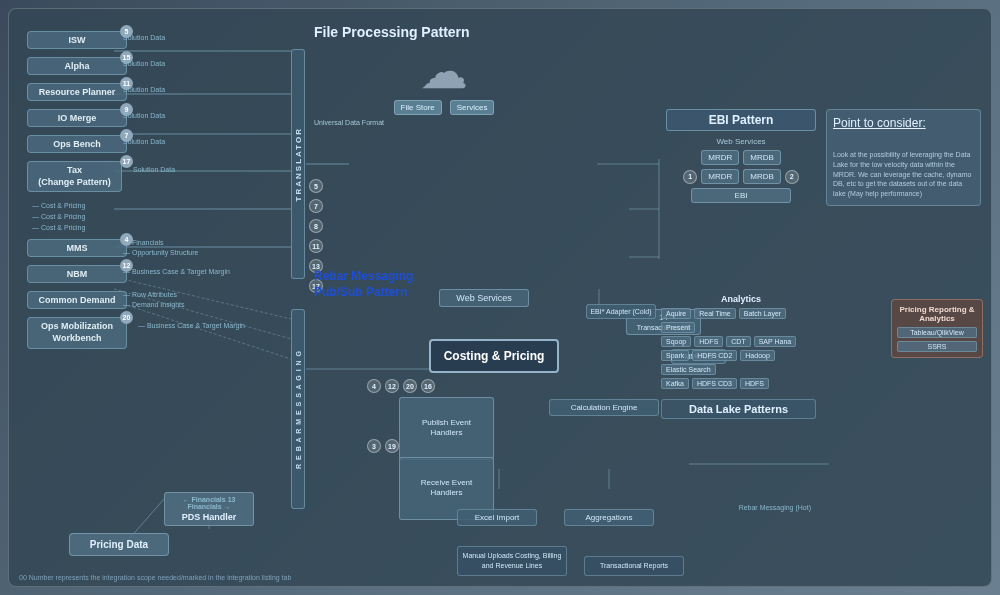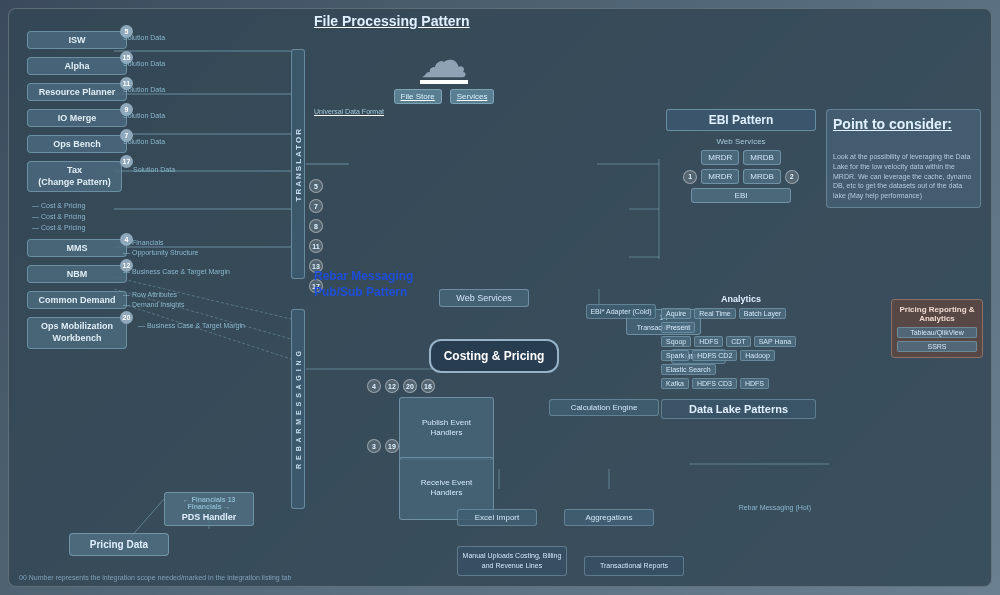--- a/index.html
+++ b/index.html
@@ -45,23 +45,22 @@
       font-size: 8px;
       letter-spacing: 2px;
       color: #c8e0f0;
       font-weight: bold;
     }
 
     
     .file-processing-section {
       position: absolute;
       left: 305px;
-      top: 4px;
+      top: 15px;
       width: 260px;
-      text-decoration: underline;
     }
 
     .section-title {
       font-size: 14px;
       font-weight: bold;
       color: #e0f0ff;
       margin-bottom: 8px;
     }
 
     .cloud-icon {
@@ -144,22 +143,22 @@
       right: 10px;
       top: 100px;
       width: 155px;
       background: rgba(70, 95, 115, 0.85);
       border: 1px solid rgba(150, 190, 210, 0.4);
       border-radius: 4px;
       padding: 6px;
     }
 
     .ptc-title {
-      font-size: 14px;
-      font-weight: bold;
+      font-size: 12px;
+      font-weight: normal;
       color: #e0f0ff;
       margin-bottom: 20px;
       text-decoration: underline;
     }
 
     .ptc-text {
       font-size: 7px;
       color: #b0cce0;
       line-height: 1.4;
     }
@@ -204,21 +203,21 @@
     }
 
     
     .costing-pricing-box {
       position: absolute;
       left: 420px;
       top: 330px;
       width: 130px;
       background: rgba(40, 60, 80, 0.95);
       border: 2px solid rgba(180, 210, 230, 0.8);
-      border-radius: 12px;
+      border-radius: 4px;
       padding: 8px;
       text-align: center;
       font-size: 12px;
       font-weight: bold;
       color: #ffffff;
     }
 
     
     .web-services-box {
       position: absolute;

